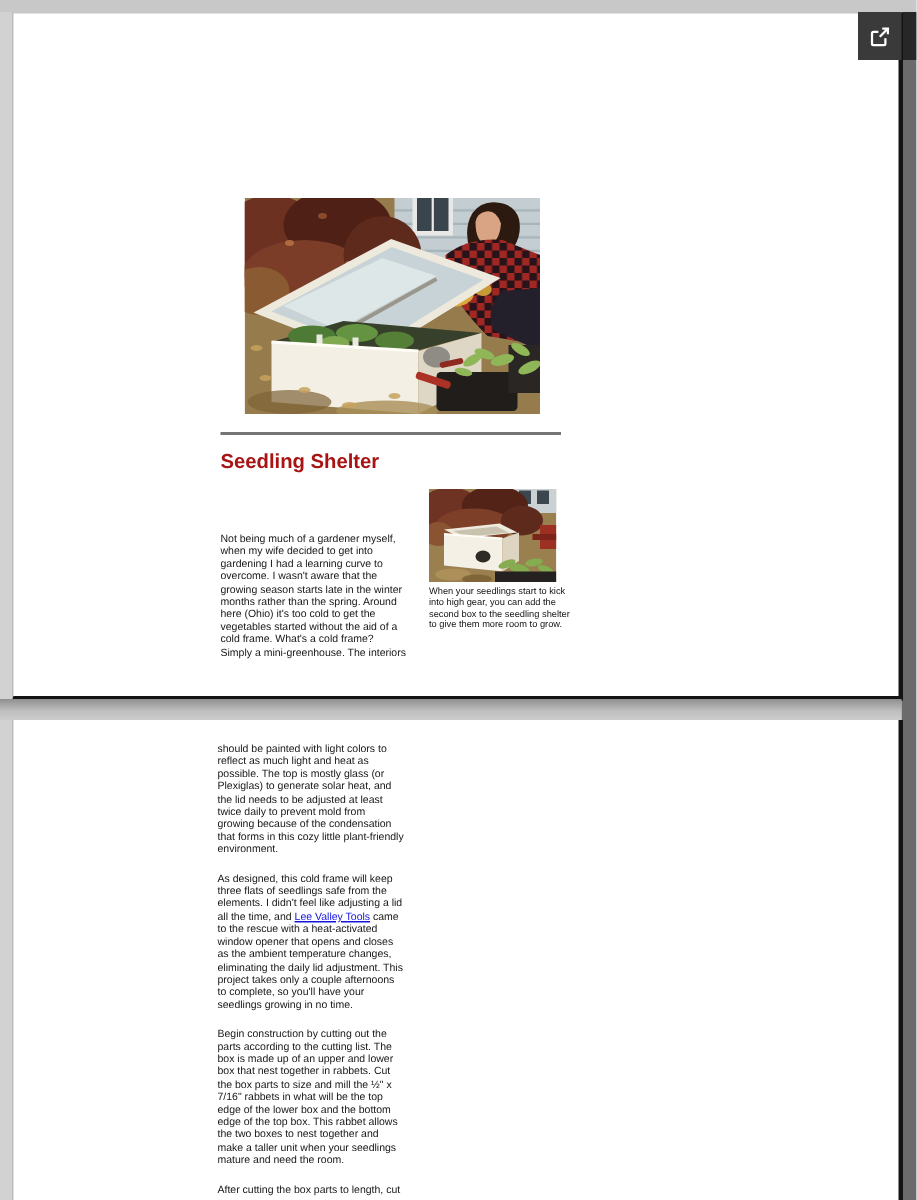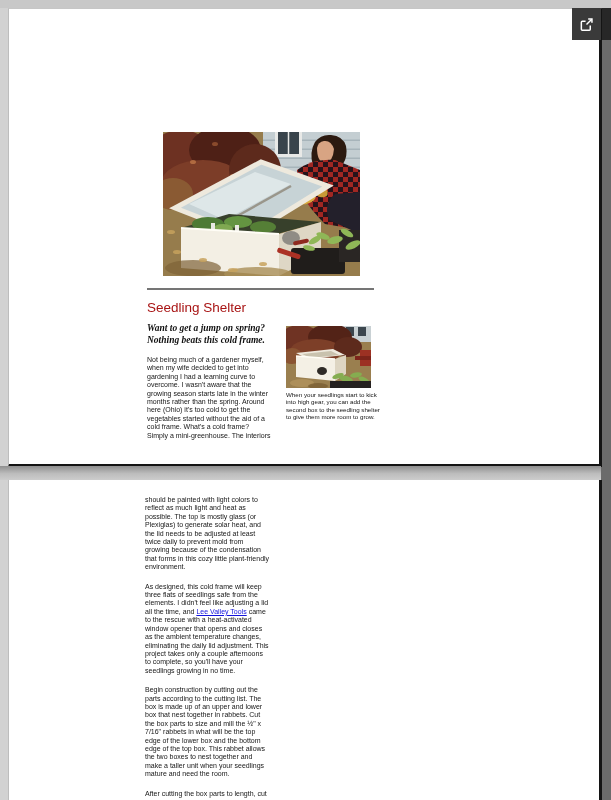--- a/index.html
+++ b/index.html
@@ -16,21 +16,21 @@
     background:linear-gradient(180deg,#8f8f8f 0%,#bdbdbd 55%,#cccccc 100%);}
   .page2{top:480px;width:590px;height:320px;}
 
   .popout{position:absolute;left:572px;top:8px;width:29px;height:32px;background:#3a3a3a;
     border:none;padding:0;margin:0;display:flex;align-items:center;justify-content:center;cursor:pointer;}
   .popout svg{display:block;}
 
   .main-photo{position:absolute;left:154px;top:123px;width:197px;height:144px;overflow:hidden;}
   .divider{position:absolute;left:138px;top:279px;width:227px;height:2px;background:#757575;}
   .title{position:absolute;left:138px;top:291px;margin:0;font-size:13.5px;line-height:16px;
-    font-weight:normal;color:#a81414;white-space:nowrap;}
+    font-weight:bold;color:#a81414;white-space:nowrap;}
   .subtitle{position:absolute;left:138px;top:314px;margin:0;width:160px;
     font-family:"Liberation Serif","DejaVu Serif",serif;font-style:italic;font-weight:600;
     font-size:9.5px;line-height:11.5px;color:#101010;white-space:pre-line;}
   .bodytext{font-size:7px;line-height:8.4px;color:#161616;white-space:pre-line;}
   .col1{position:absolute;left:138px;top:347px;width:160px;}
   .col1 p,.col2 p{margin:0 0 11px 0;}
   .side-fig{position:absolute;left:277px;top:317px;margin:0;width:100px;}
   .side-photo{width:85px;height:62px;overflow:hidden;}
   .caption{margin:3px 0 0 0;font-size:6.2px;line-height:7.3px;color:#141414;white-space:pre-line;}
 
@@ -116,22 +116,20 @@
           <ellipse cx="100" cy="132" rx="4" ry="2"></ellipse>
           <ellipse cx="8" cy="100" rx="4" ry="2"></ellipse>
         </g>
       </svg>
     </div>
 
     <div class="divider"></div>
 
     <h1 class="title">Seedling Shelter</h1>
 
-    <p class="subtitle">Want to get a jump on spring?
-Nothing beats this cold frame.</p>
 
     <div class="col1">
       <p class="bodytext">Not being much of a gardener myself,
 when my wife decided to get into
 gardening I had a learning curve to
 overcome. I wasn't aware that the
 growing season starts late in the winter
 months rather than the spring. Around
 here (Ohio) it's too cold to get the
 vegetables started without the aid of a

